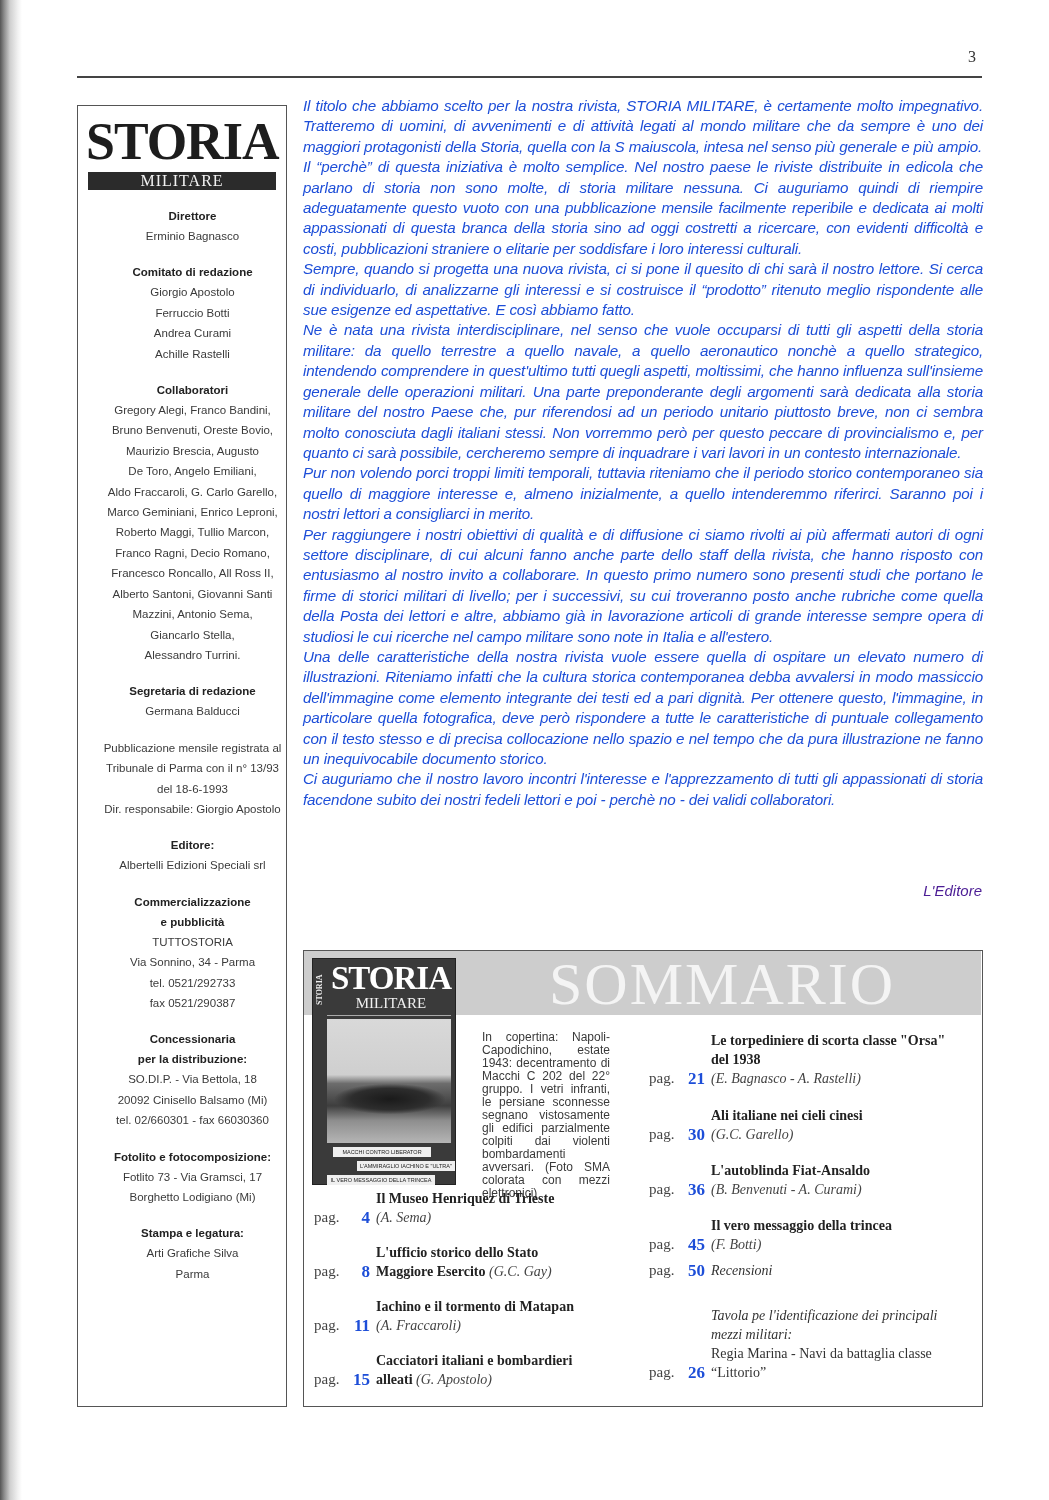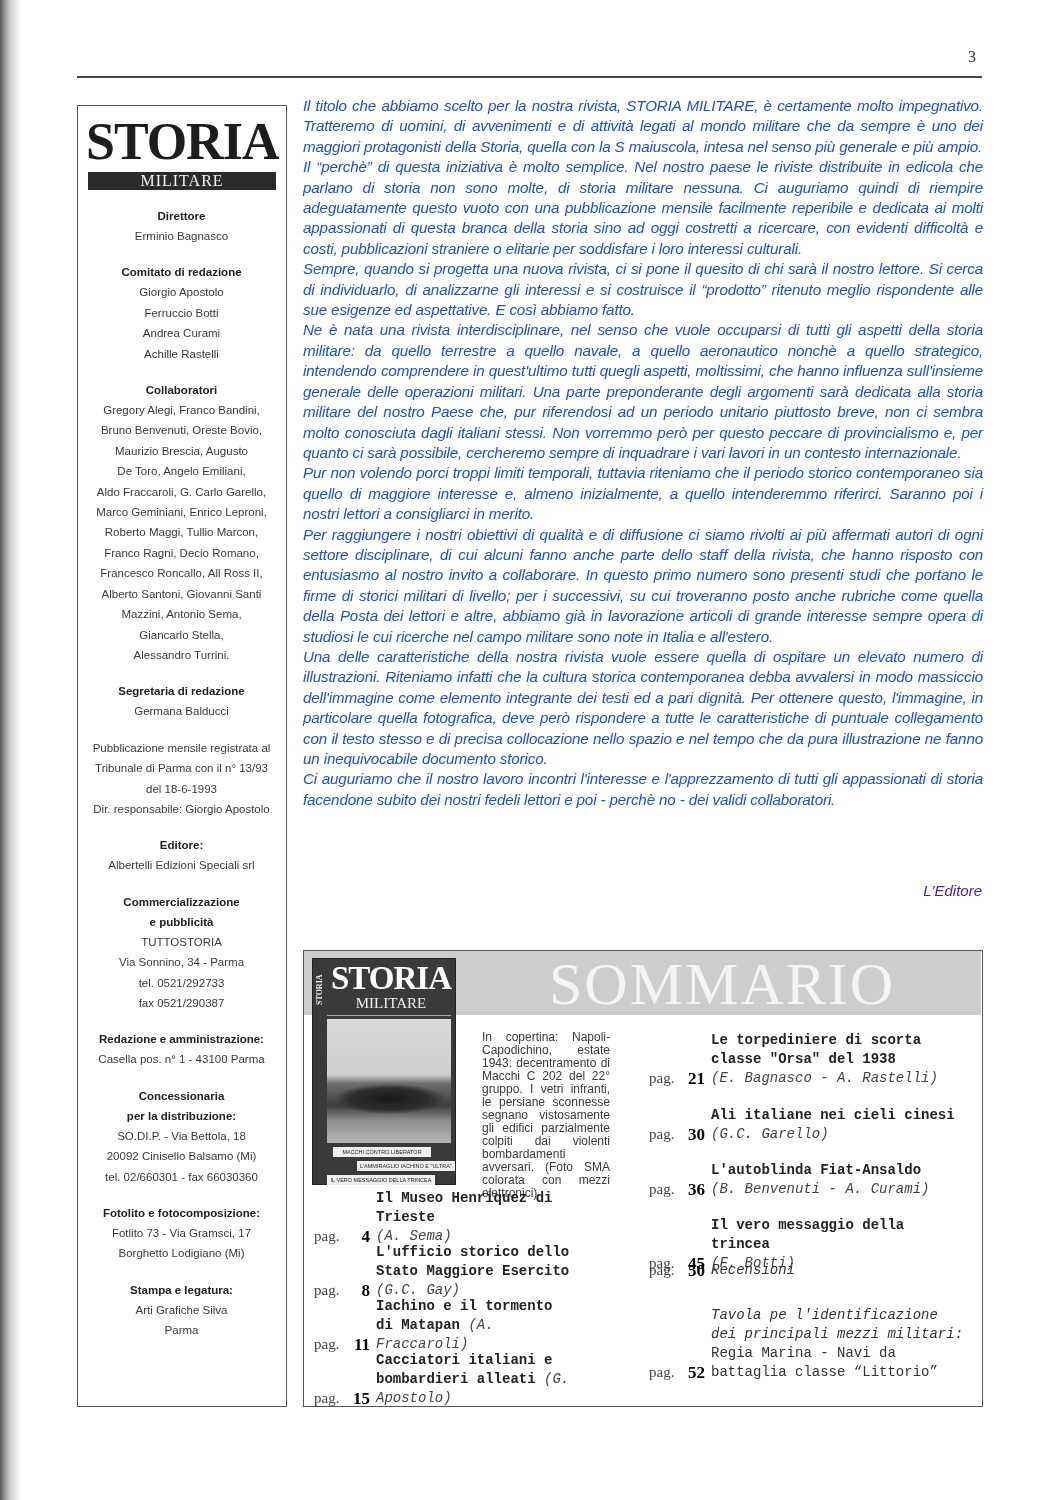--- a/index.html
+++ b/index.html
@@ -27,21 +27,21 @@
     position: absolute; left: 8px; top: 10px; width: 192px; text-align: center;
     font-family: "Liberation Serif", serif; font-weight: bold; font-size: 52px;
     letter-spacing: -1px; color: #1d1d1d; line-height: 52px;
   }
   .logo-militare {
     position: absolute; left: 10px; top: 66px; width: 188px; height: 18px;
     background: #2b2b2b; color: #f2f2f2; text-align: center;
     font-family: "Liberation Serif", serif; font-size: 16px; line-height: 18px; letter-spacing: 1px;
   }
   .credits {
-    position: absolute; left: 0; top: 100px; width: 207px; text-align: center;
+    position: absolute; left: 11px; top: 100px; width: 207px; text-align: center;
     font-family: "Liberation Sans", sans-serif; font-size: 11.5px; color: #3a3a3a;
   }
   .credit-block { margin-bottom: 16px; }
   .credit-heading { font-weight: bold; color: #222; line-height: 20px; }
   .credit-line { line-height: 20.4px; }
 
   
   .editorial {
     position: absolute; left: 303px; top: 96px; width: 680px;
     font-family: "Liberation Sans", sans-serif; font-style: italic; font-size: 15.2px;
@@ -108,23 +108,23 @@
   }
 
   .toc-entry {
     position: absolute; display: flex; align-items: flex-end;
   }
   .toc-pag {
     width: 36px; font-family: "Liberation Serif", serif; font-size: 15px; color: #444; line-height: 19px;
   }
   .toc-num {
     width: 26px; text-align: right; padding-right: 6px;
-    font-family: "Liberation Serif", serif; font-weight: bold; font-size: 17px; color: #000000; line-height: 19px;
-  }
-  .toc-text { font-family: Liberation Mono, monospace; font-size: 14px; line-height: 19px; color: #222; }
+    font-family: "Liberation Serif", serif; font-weight: bold; font-size: 17px; color: #1d4ed8; line-height: 19px;
+  }
+  .toc-text { font-family: Liberation Serif, serif; font-size: 14px; line-height: 19px; color: #222; }
   .toc-title { font-weight: bold; }
   .toc-author { font-style: italic; font-weight: normal; color: #444; }
   .toc-italic { font-style: italic; color: #333; }
   .toc-plain { color: #333; }
 </style>
 </head>
 <body>
 
 <div class="binding-shadow"></div>
 <div class="page-number">3</div>
@@ -177,24 +177,20 @@
       </div>
       <div class="credit-block">
         <div class="credit-heading">Commercializzazione</div>
         <div class="credit-heading">e pubblicità</div>
         <div class="credit-line">TUTTOSTORIA</div>
         <div class="credit-line">Via Sonnino, 34 - Parma</div>
         <div class="credit-line">tel. 0521/292733</div>
         <div class="credit-line">fax 0521/290387</div>
       </div>
       <div class="credit-block">
-        <div class="credit-heading">Redazione e amministrazione:</div>
-        <div class="credit-line">Casella pos. n° 1 - 43100 Parma</div>
-      </div>
-      <div class="credit-block">
         <div class="credit-heading">Concessionaria</div>
         <div class="credit-heading">per la distribuzione:</div>
         <div class="credit-line">SO.DI.P. - Via Bettola, 18</div>
         <div class="credit-line">20092 Cinisello Balsamo (Mi)</div>
         <div class="credit-line">tel. 02/660301 - fax 66030360</div>
       </div>
       <div class="credit-block">
         <div class="credit-heading">Fotolito e fotocomposizione:</div>
         <div class="credit-line">Fotlito 73 - Via Gramsci, 17</div>
         <div class="credit-line">Borghetto Lodigiano (Mi)</div>
@@ -281,20 +277,20 @@
       </div>
       <div class="toc-entry" style="left: 345px; top: 310px; width: 325px;">
         <span class="toc-pag">pag.</span>
         <span class="toc-num">50</span>
         <div class="toc-text" style="width: 255px;">
           <div class="toc-italic">Recensioni</div>
         </div>
       </div>
       <div class="toc-entry" style="left: 345px; top: 355px; width: 325px;">
         <span class="toc-pag">pag.</span>
-        <span class="toc-num">52</span>
+        <span class="toc-num">26</span>
         <div class="toc-text" style="width: 255px;">
           <div class="toc-italic">Tavola pe l'identificazione dei principali mezzi militari:</div>
           <div class="toc-plain">Regia Marina - Navi da battaglia classe “Littorio”</div>
         </div>
       </div>
     </div>
 </div>
 
 </body></html>

